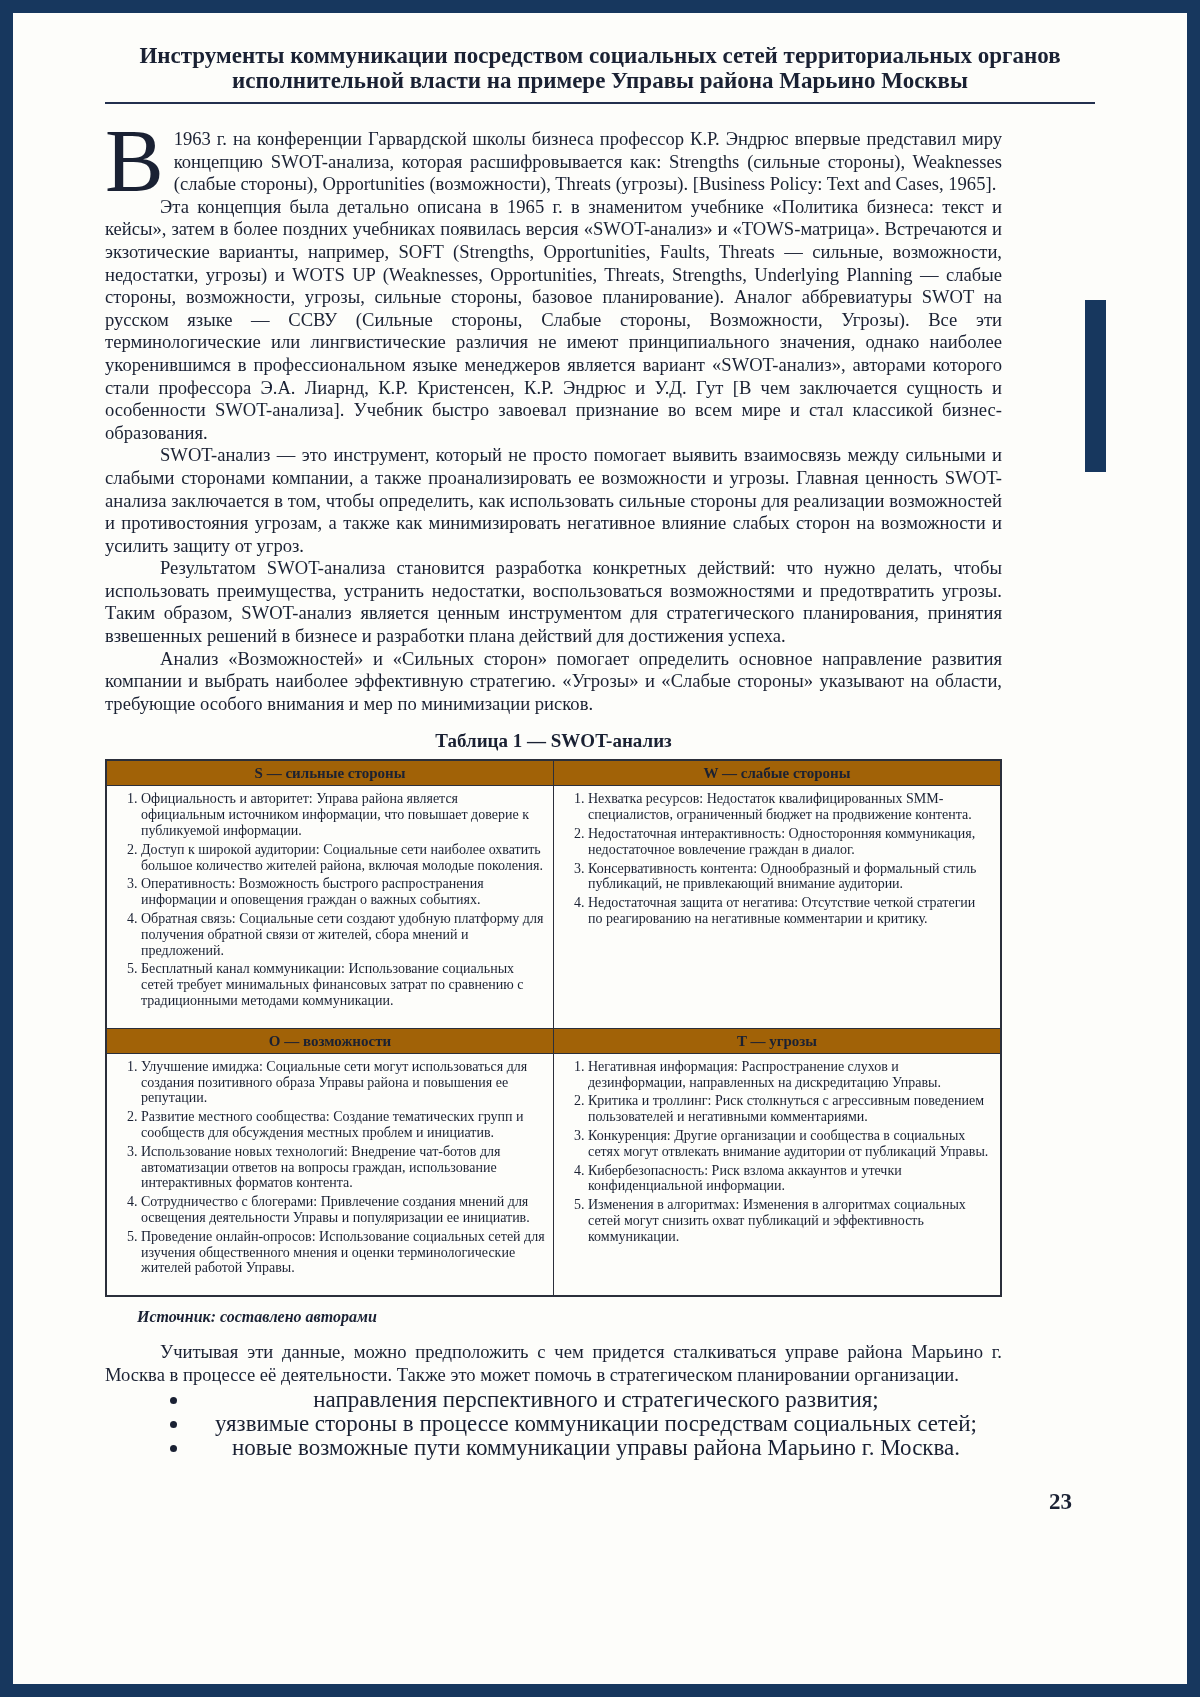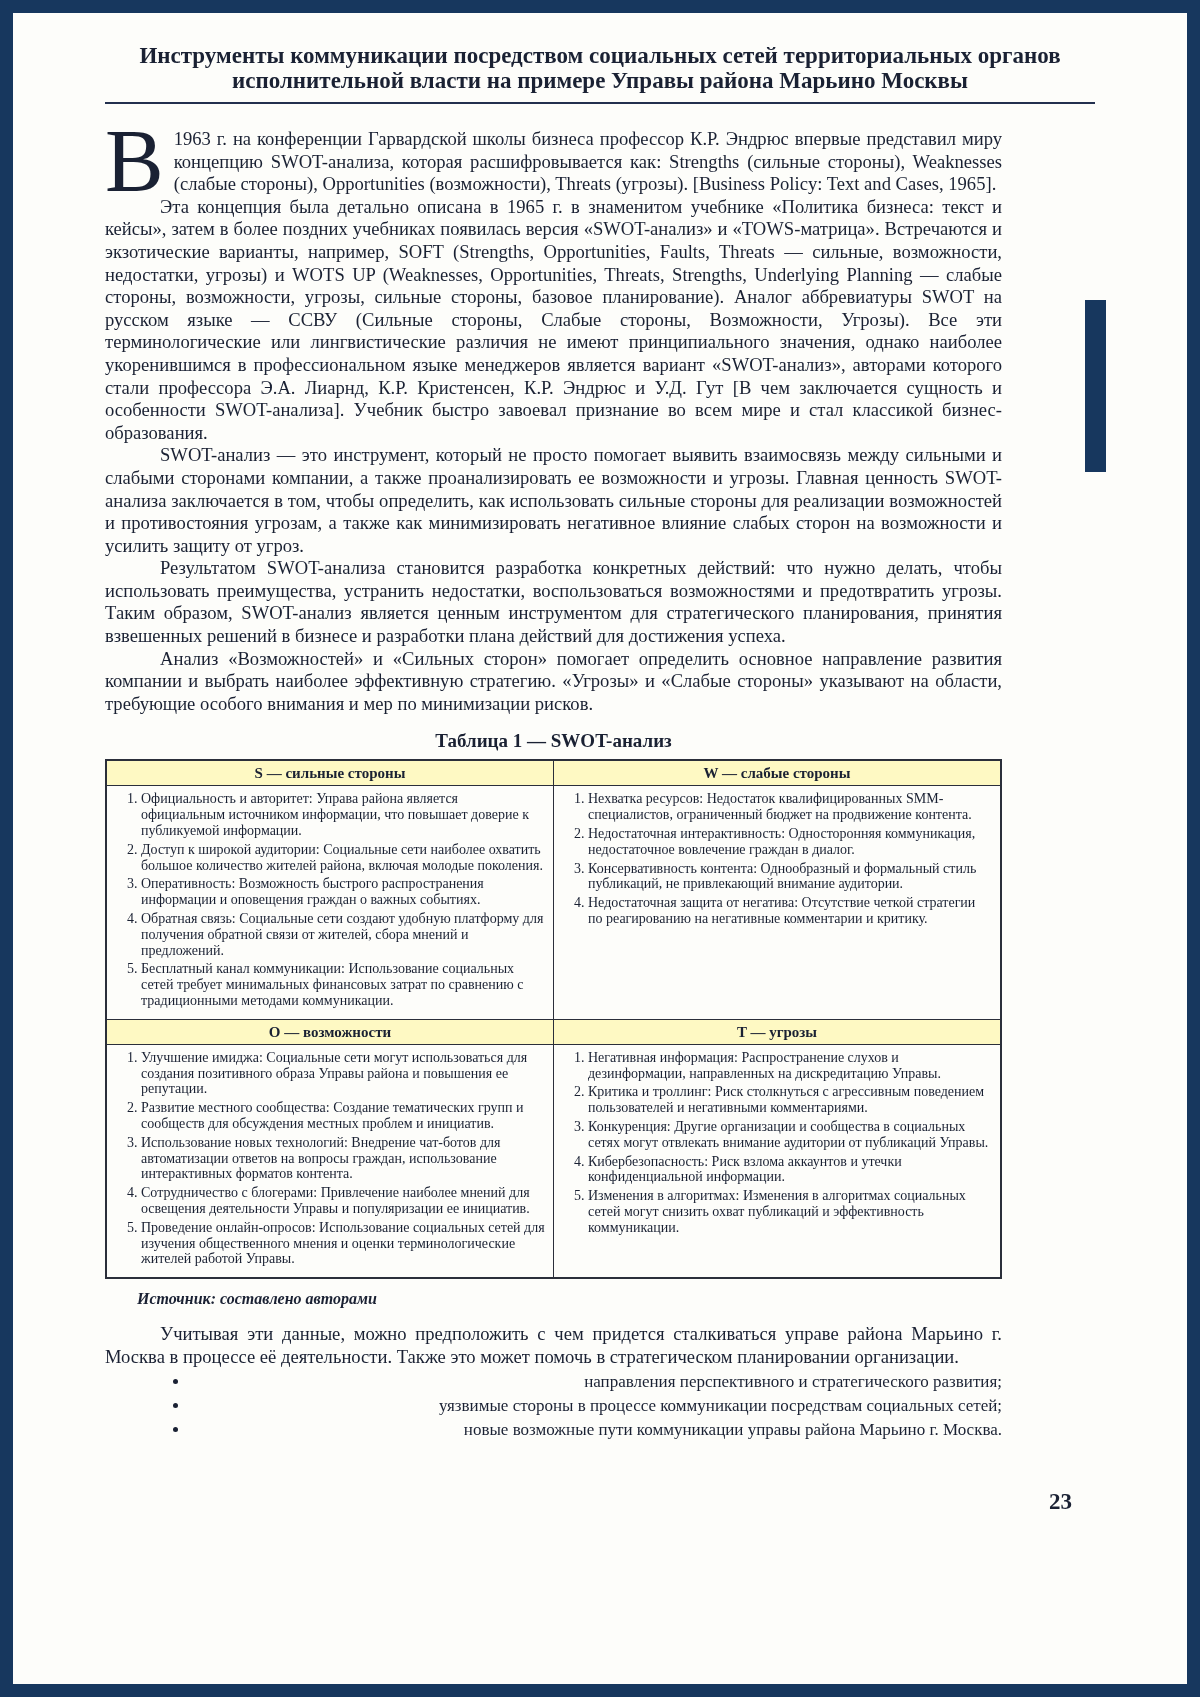--- a/index.html
+++ b/index.html
@@ -18,30 +18,30 @@
   .header-rule { border-bottom:2px solid #23304e; margin-top:9px; height:0; }
 
   .body-block { margin-left:92px; width:897px; margin-top:24px; }
   .para { font-size:18.6px; line-height:22.6px; text-align:justify; margin:0; text-indent:55px; }
   .para.first { text-indent:0; }
   .dropcap { float:left; font-size:88px; line-height:66px; padding:0 10px 0 0; }
 
   .caption { text-align:center; font-weight:bold; font-size:19px; margin:15px 0 7px; }
 
   table.swot { width:100%; border-collapse:collapse; border:2px solid #2b2f3a; table-layout:fixed; }
-  .swot th { background:#fef9c3; border:1.5px solid #2b2f3a; font-size:15px; line-height:20px; padding:2px 4px; font-weight:bold; text-align:center; }
-  .swot td { border:1.5px solid #2b2f3a; vertical-align:top; padding:5px 8px 7px 2px; width:50%; }
+  .swot th { background:#a16207; border:1.5px solid #2b2f3a; font-size:15px; line-height:20px; padding:2px 4px; font-weight:bold; text-align:center; }
+  .swot td { border:1.5px solid #2b2f3a; vertical-align:top; padding:5px 8px 16px 2px; width:50%; }
   .swot ol { margin:0; padding-left:32px; font-size:14px; line-height:15.8px; text-align:left; }
   .swot li { margin-bottom:3px; }
 
   .source { font-weight:bold; font-style:italic; font-size:16px; line-height:20px; margin-top:10px; text-indent:0;margin-left:32px; }
 
   .closing { margin-top:14px; }
   .bullets { margin:2px 0 0 0; padding-left:85px; list-style:disc; }
-  .bullets li { font-size:17px; line-height:23.6px; text-align:right; }
+  .bullets li { font-size:23px; line-height:23.6px; text-align:center; }
 
   .pageno { position:absolute; right:115px; top:1476px; font-weight:bold; font-size:23px; }
   .edge-tab { position:absolute; right:81px; top:287px; width:21px; height:172px; background:#17375e; }
 </style>
 </head>
 <body>
 
 <div class="page">
 
   <div class="edge-tab"></div>
@@ -92,21 +92,21 @@
       <tr>
         <th>O — возможности</th>
         <th>T — угрозы</th>
       </tr>
       <tr>
         <td>
           <ol>
             <li>Улучшение имиджа: Социальные сети могут использоваться для создания позитивного образа Управы района и повышения ее репутации.</li>
             <li>Развитие местного сообщества: Создание тематических групп и сообществ для обсуждения местных проблем и инициатив.</li>
             <li>Использование новых технологий: Внедрение чат-ботов для автоматизации ответов на вопросы граждан, использование интерактивных форматов контента.</li>
-            <li>Сотрудничество с блогерами: Привлечение наиболее мнений для освещения деятельности Управы и популяризации ее инициатив.</li>
+            <li>Сотрудничество с блогерами: Привлечение создания мнений для освещения деятельности Управы и популяризации ее инициатив.</li>
             <li>Проведение онлайн-опросов: Использование социальных сетей для изучения общественного мнения и оценки терминологические жителей работой Управы.</li>
           </ol>
         </td>
         <td>
           <ol>
             <li>Негативная информация: Распространение слухов и дезинформации, направленных на дискредитацию Управы.</li>
             <li>Критика и троллинг: Риск столкнуться с агрессивным поведением пользователей и негативными комментариями.</li>
             <li>Конкуренция: Другие организации и сообщества в социальных сетях могут отвлекать внимание аудитории от публикаций Управы.</li>
             <li>Кибербезопасность: Риск взлома аккаунтов и утечки конфиденциальной информации.</li>
             <li>Изменения в алгоритмах: Изменения в алгоритмах социальных сетей могут снизить охват публикаций и эффективность коммуникации.</li>

